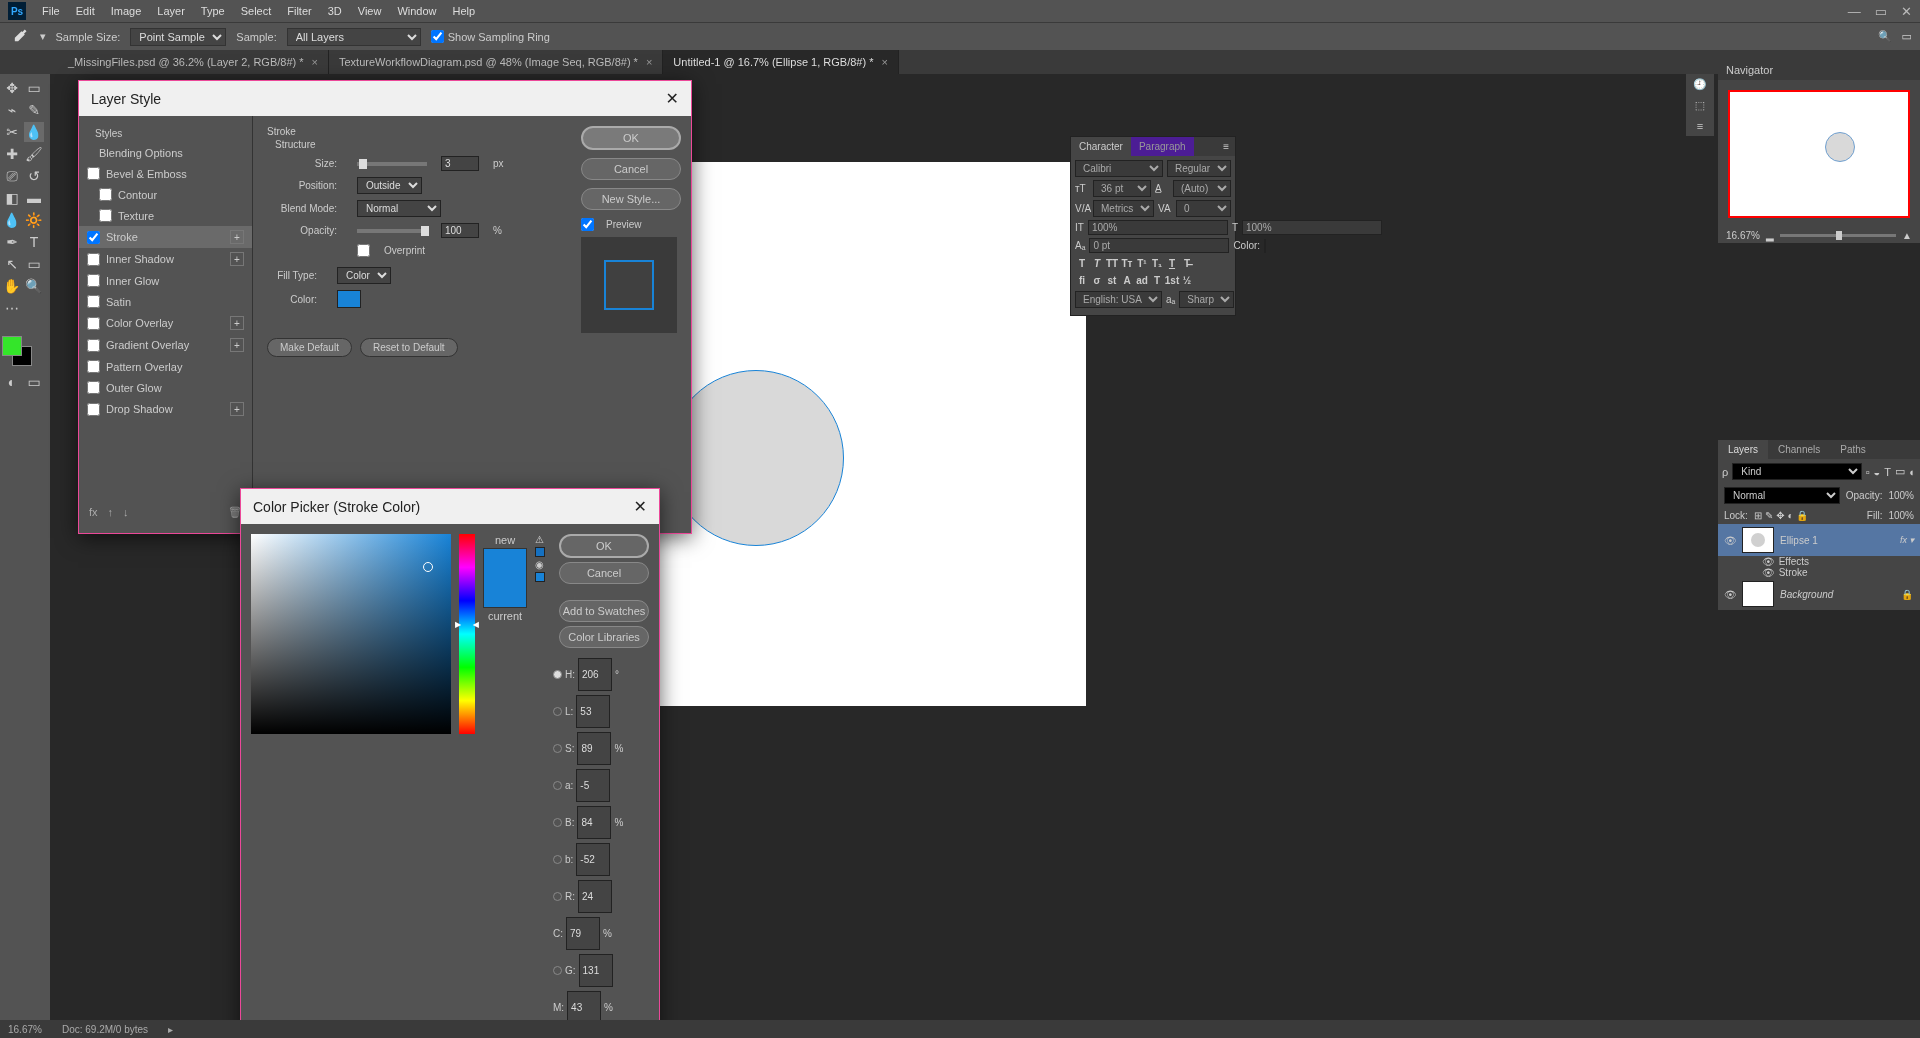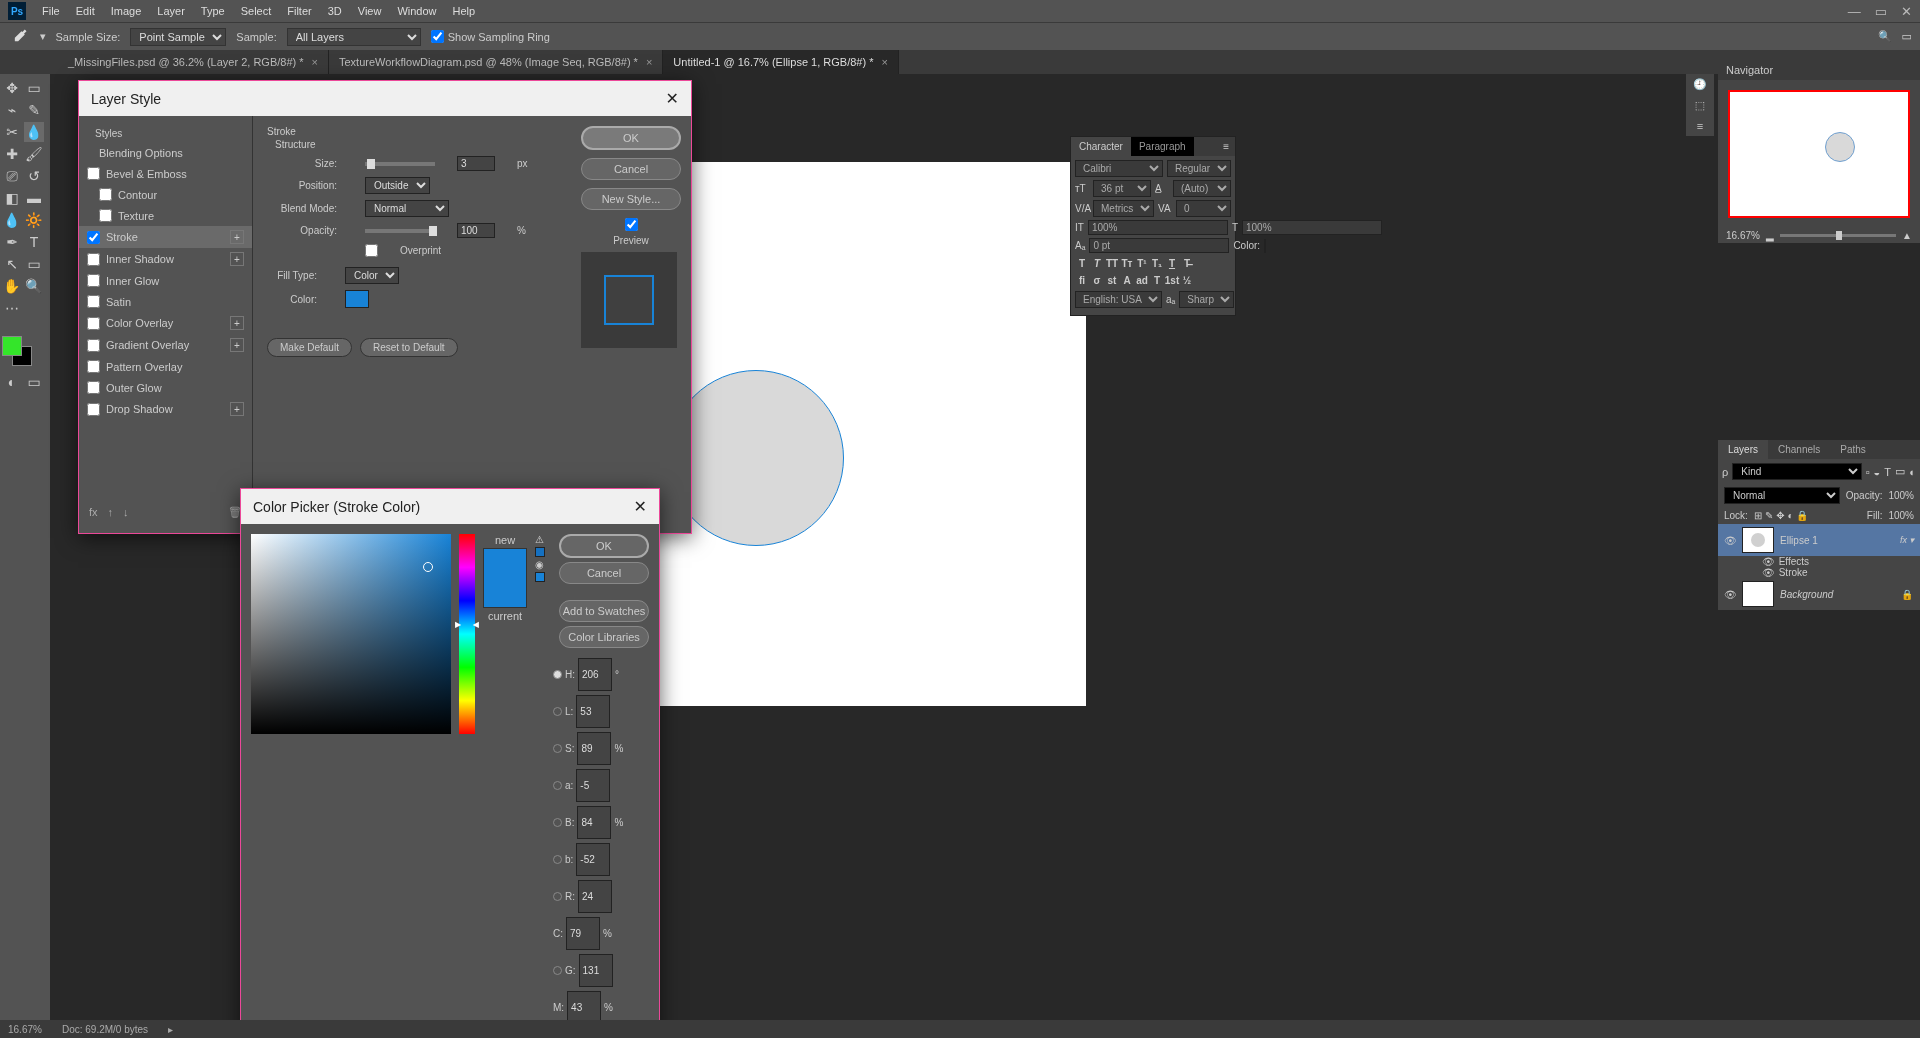--- a/index.html
+++ b/index.html
@@ -21,21 +21,21 @@
 .tools-strip .t { width: 20px; height: 20px; display: flex; align-items: center; justify-content: center; color: #ccc; font-size: 14px; cursor: pointer; }
 .tools-strip .swatches { position: relative; width: 40px; height: 40px; margin-top: 8px; }
 .tools-strip .swatch-fg { position: absolute; top: 6px; left: 0; width: 20px; height: 20px; background: #34e52a; border: 1px solid #888; }
 .tools-strip .swatch-bg { position: absolute; top: 16px; left: 10px; width: 20px; height: 20px; background: #000; border: 1px solid #888; }
 .canvas-area { flex: 1; background: #282828; position: relative; }
 .artboard { position: absolute; left: 288px; top: 88px; width: 748px; height: 544px; background: #fff; }
 .ellipse { position: absolute; left: 330px; top: 208px; width: 176px; height: 176px; border-radius: 50%; background: #d9d9d9; border: 1px solid #1883d7; }
 .char-panel { position: absolute; left: 1070px; top: 136px; width: 166px; background: #454545; border: 1px solid #222; font-size: 10px; }
 .char-panel .hdr { display:flex; background:#3a3a3a; }
 .char-panel .tab { padding:4px 8px; font-size:10px; background:#454545;}
-.char-panel .tab.inactive { background:#000000; color:#999;}
+.char-panel .tab.inactive { background:#4c1d95; color:#999;}
 .char-panel .body { padding: 4px; }
 .char-panel .row { display:flex; gap:4px; margin-bottom:3px; align-items:center;}
 .char-panel .sel, .char-panel .inp { background:#3a3a3a; border:1px solid #222; color:#aaa; font-size:10px; padding:1px 3px; flex:1; }
 .char-panel .ico { width:14px; font-size:10px;}
 .char-panel .cswatch { width:40px; height:14px; background:#34e52a; border:1px solid #222;}
 .char-panel .tbtns { display:flex; gap:1px; margin-top:3px;}
 .char-panel .tbtns span { width:14px; height:14px; font-size:10px; display:flex; align-items:center; justify-content:center; font-weight:bold;}
 .navigator-area { position: absolute; right: 0; top: 60px; width: 202px; background:#454545; }
 .navigator-area .hdr { background:#3a3a3a; padding:4px 8px; font-size:11px;}
 .nav-preview { margin:10px; border: 2px solid #f00; background:#fff; height:128px; position:relative;}
@@ -61,32 +61,32 @@
 .ls-dlg { left:78px; top:80px; width:614px; }
 .ls-body { display:flex; background:#535353;}
 .ls-styles { width:174px; border-right:1px solid #333; padding:8px 0;}
 .ls-styles .shdr { padding:4px 16px; font-size:10px; color:#ccc;}
 .ls-styles .opt { padding:4px 8px; display:flex; align-items:center; gap:6px; font-size:11px;}
 .ls-styles .opt.active { background:#6a6a6a; }
 .ls-styles .opt .plus { margin-left:auto; width:14px; height:14px; border:1px solid #777; font-size:10px; display:flex; align-items:center; justify-content:center;}
 .ls-styles .btm { display:flex; gap:10px; padding:6px 10px; margin-top:80px; font-size:11px; color:#aaa;}
 .ls-main { flex:1; padding:10px 14px; position:relative;}
 .ls-main .label { font-size:10px; text-align:right; display:inline-block; width:70px; margin-right:6px;}
-.ls-main .frow { display:flex; align-items:center; gap:22px; margin-bottom:6px; font-size:10px;}
+.ls-main .frow { display:flex; align-items:center; gap:14px; margin-bottom:6px; font-size:10px;}
 .ls-main .frow .sld { flex:0 0 70px; height:4px; background:#777; position:relative;}
 .ls-main .frow .sld .thumb-s { position:absolute; top:-3px; width:8px; height:10px; background:#ddd;}
 .ls-main .inp { width:38px; background:#444; border:1px solid #222; color:#ddd; font-size:10px; padding:1px 3px;}
 .ls-main select { background:#444; border:1px solid #222; color:#ddd; font-size:10px; padding:1px 4px;}
 .ls-main .csw { width:24px; height:18px; background:#1883d7; border:1px solid #222; cursor:pointer;}
 .ls-main .btns-row { display:flex; gap:8px; margin-top:30px;}
 .ls-main .btn2 { background:#666; border:1px solid #333; border-radius:10px; padding:3px 12px; font-size:10px; cursor:pointer;}
 .ls-side { width:120px; padding:10px;}
 .ls-side .btn { background:#666; border:1px solid #888; border-radius:12px; padding:4px 0; text-align:center; margin-bottom:8px; font-size:11px; cursor:pointer;}
 .ls-side .btn.primary { background:#7a7a7a; border:2px solid #aaa;}
-.ls-side .prev { margin-top:6px; display:flex; align-items:center; gap:4px; font-size:10px;flex-direction:column;}
+.ls-side .prev { margin-top:6px; display:flex; align-items:center; gap:12px; font-size:10px;}
 .ls-side .prev-box { width:96px; height:96px; background:#3a3a3a; margin-top:6px; display:flex; align-items:center; justify-content:center;}
 .ls-side .prev-box .sq { width:50px; height:50px; background:#404040; border:2px solid #1883d7;}
 
 .cp-dlg { left:240px; top:488px; width:420px;}
 .cp-body { display:flex; padding:10px; gap:8px; background:#535353;}
 .cp-field { width:200px; height:200px; background: linear-gradient(to top, #000, transparent), linear-gradient(to right, #fff, #1883d7); position:relative;}
 .cp-field .ring { position:absolute; left:172px; top:28px; width:10px; height:10px; border:1px solid #fff; border-radius:50%;}
 .cp-hue { width:16px; height:200px; background: linear-gradient(to bottom, #f00, #f0f, #00f, #0ff, #0f0, #ff0, #f00); position:relative;}
 .cp-hue .arr { position:absolute; top:86px; left:-4px; width:24px; display:flex; justify-content:space-between; font-size:8px; color:#fff;}
 .cp-right { display:flex; flex-direction:column; gap:4px; font-size:10px; flex:1;}

